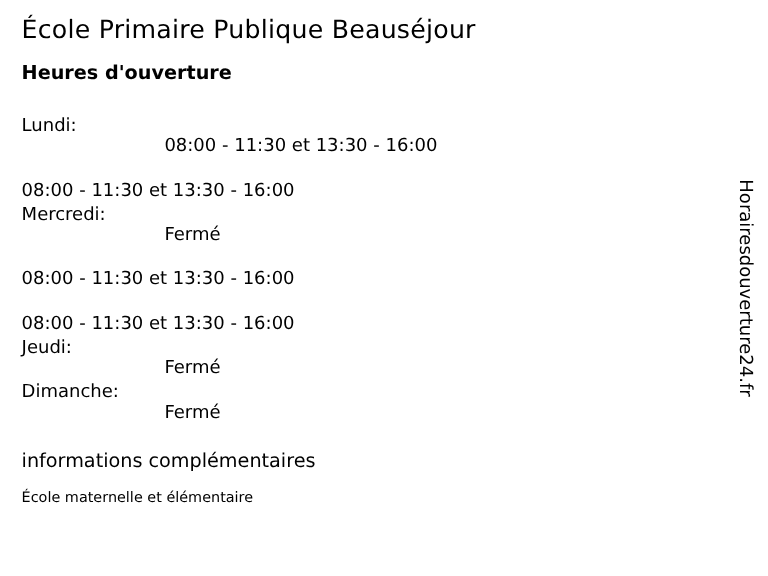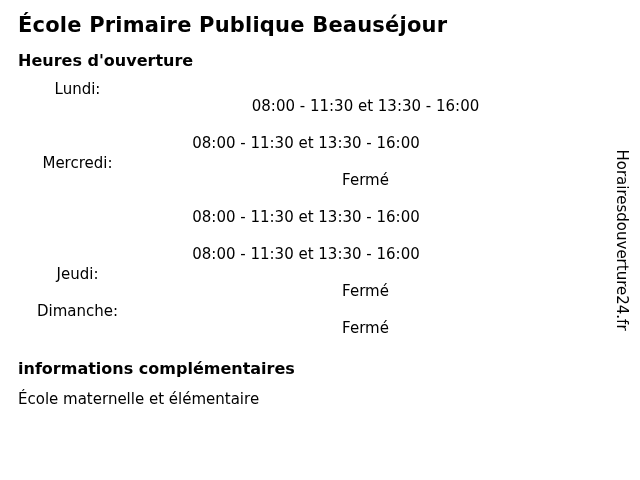--- a/index.html
+++ b/index.html
@@ -13,60 +13,59 @@
     color: #000000;
     font-family: "DejaVu Sans", "Liberation Sans", sans-serif;
     position: relative;
     overflow: hidden;
   }
   .content {
     padding: 10px 46px 0 18px;
   }
   .page-title {
     font-size: 21px;
-    font-weight: bold;
+    font-weight: normal;
     line-height: 26px;
     margin: 2px 0 8px 0;
     letter-spacing: 0.2px;
   }
   .addr-line {
     font-size: 15px;
     line-height: 20px;
     margin: 0;
   }
   .section-heading {
     font-size: 16px;
     font-weight: bold;
     line-height: 20px;
-    margin: 13px 0 8px 0;
+    margin: 13px 0 23px 0;
   }
   .hours-table {
     font-size: 15px;
     line-height: 20px;
   }
   .hours-row {
     display: flex;
-    text-align: center;
   }
   .hours-day {
     width: 119px;
     flex: 0 0 119px;
   }
   .hours-time {
     flex: 1;
     margin-top: 17px;
   }
   .extra-heading {
     font-size: 16px;
-    font-weight: bold;
+    font-weight: normal;
     line-height: 20px;
     margin: 21px 0 10px 0;
   }
   .extra-text {
-    font-size: 15px;
+    font-size: 12px;
     line-height: 20px;
     margin: 0;
   }
   .watermark {
     position: absolute;
     top: 50%;
     right: 9px;
     transform: translateY(-50%);
     writing-mode: vertical-rl;
     text-orientation: mixed;

